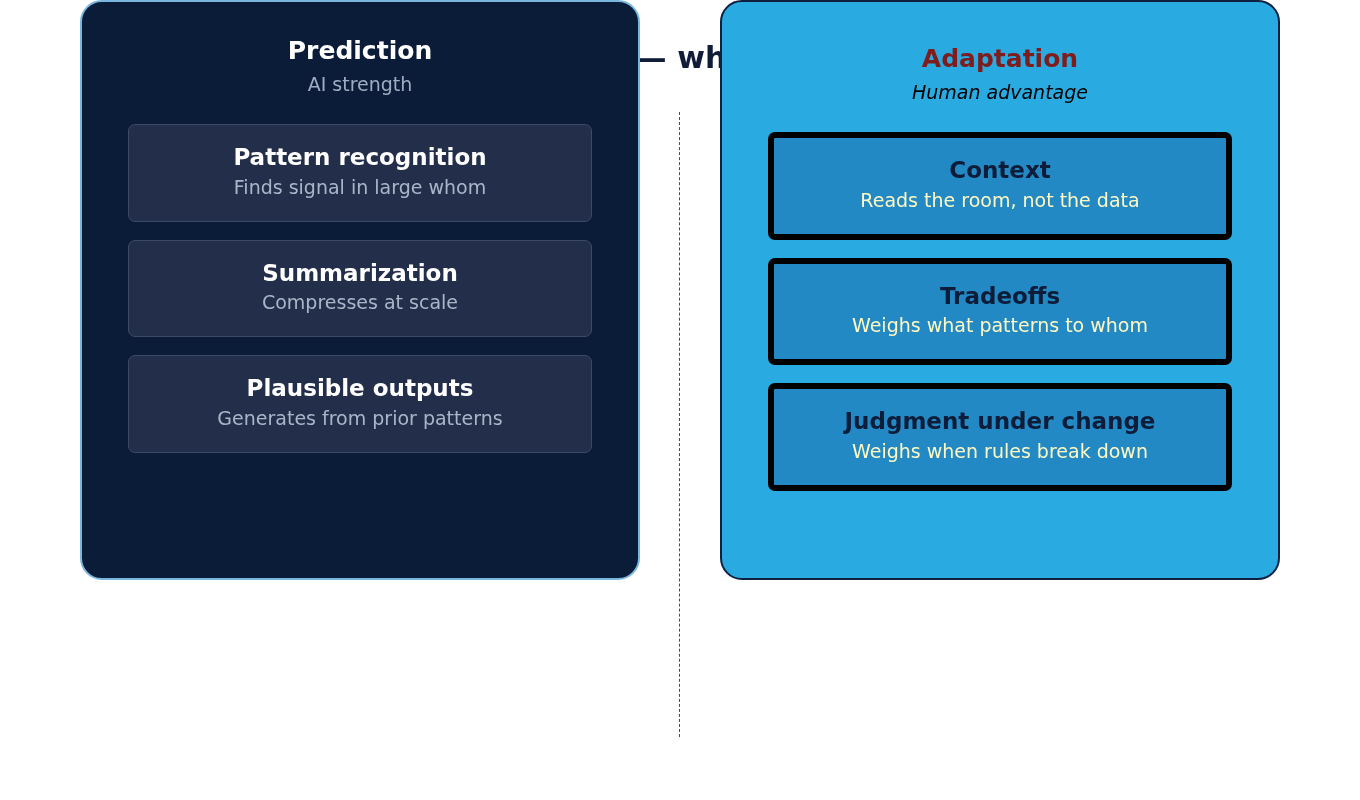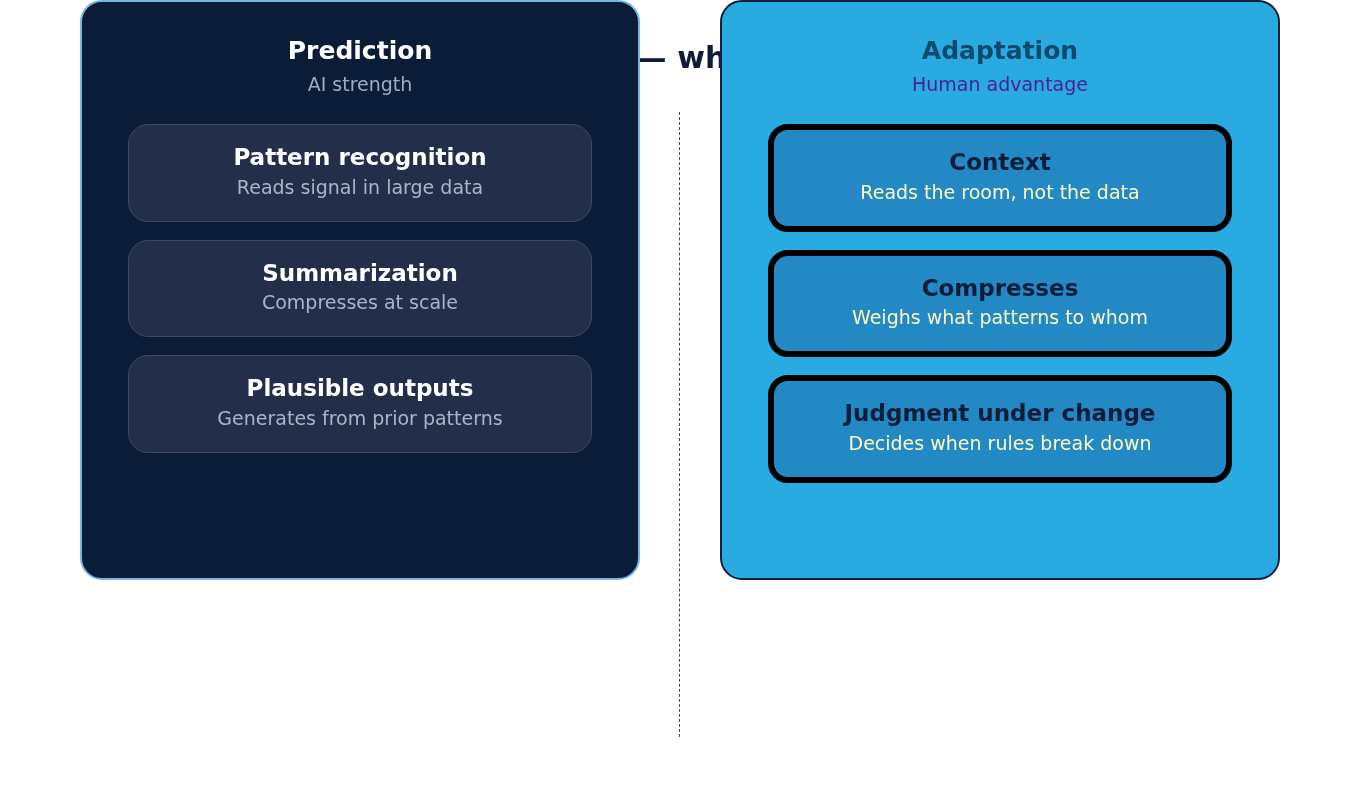--- a/index.html
+++ b/index.html
@@ -77,32 +77,32 @@
     line-height: 1.22;
   }
   .panel-sub {
     font-size: 19px;
     font-weight: 400;
     line-height: 1.5;
     margin-top: 3px;
   }
   .panel-left .panel-title { color: #ffffff; }
   .panel-left .panel-sub { color: #9fadc2; }
-  .panel-right .panel-title { color: #0c4a6e; }
-  .panel-right .panel-sub { color: #4c1d95; }
+  .panel-right .panel-title { color: #7f1d1d; margin-top: 8px; }
+  .panel-right .panel-sub { color: #000000; font-style: italic; }
 
   
   .card-list {
     display: flex;
     flex-direction: column;
     gap: 18px;
   }
   .card {
     box-sizing: border-box;
-    border-radius: 20px;
+    border-radius: 7px;
     padding: 19px 14px 20px 14px;
     text-align: center;
   }
   .card-title {
     font-size: 23px;
     font-weight: 700;
     line-height: 1.2;
   }
   .card-desc {
     font-size: 19px;
@@ -136,21 +136,21 @@
 
   <div class="panel panel-left">
     <div class="panel-head">
       <div class="panel-title">Prediction</div>
       <div class="panel-sub">AI strength</div>
     </div>
     <div class="card-list">
 
       <div class="card">
         <div class="card-title">Pattern recognition</div>
-        <div class="card-desc">Reads signal in large data</div>
+        <div class="card-desc">Finds signal in large whom</div>
       </div>
 
       <div class="card">
         <div class="card-title">Summarization</div>
         <div class="card-desc">Compresses at scale</div>
       </div>
 
       <div class="card">
         <div class="card-title">Plausible outputs</div>
         <div class="card-desc">Generates from prior patterns</div>
@@ -165,25 +165,25 @@
       <div class="panel-sub">Human advantage</div>
     </div>
     <div class="card-list">
 
       <div class="card">
         <div class="card-title">Context</div>
         <div class="card-desc">Reads the room, not the data</div>
       </div>
 
       <div class="card">
-        <div class="card-title">Compresses</div>
+        <div class="card-title">Tradeoffs</div>
         <div class="card-desc">Weighs what patterns to whom</div>
       </div>
 
       <div class="card">
         <div class="card-title">Judgment under change</div>
-        <div class="card-desc">Decides when rules break down</div>
+        <div class="card-desc">Weighs when rules break down</div>
       </div>
 
     </div>
   </div>
 
 </div>
 
 </body></html>

